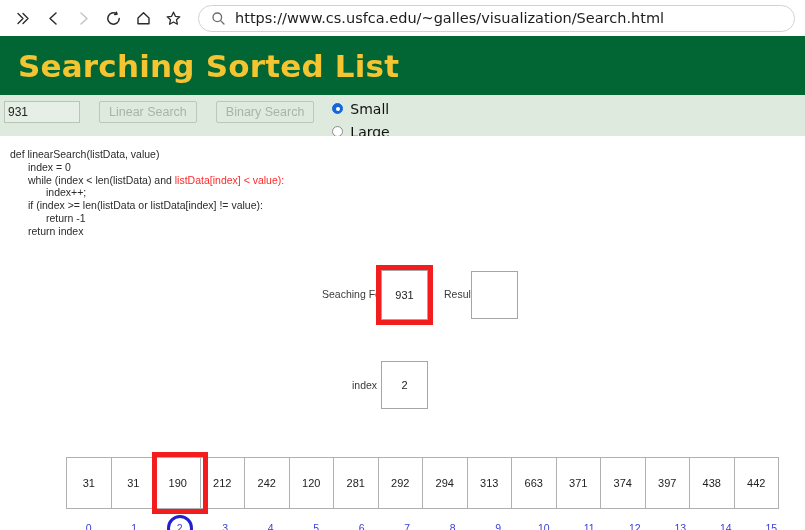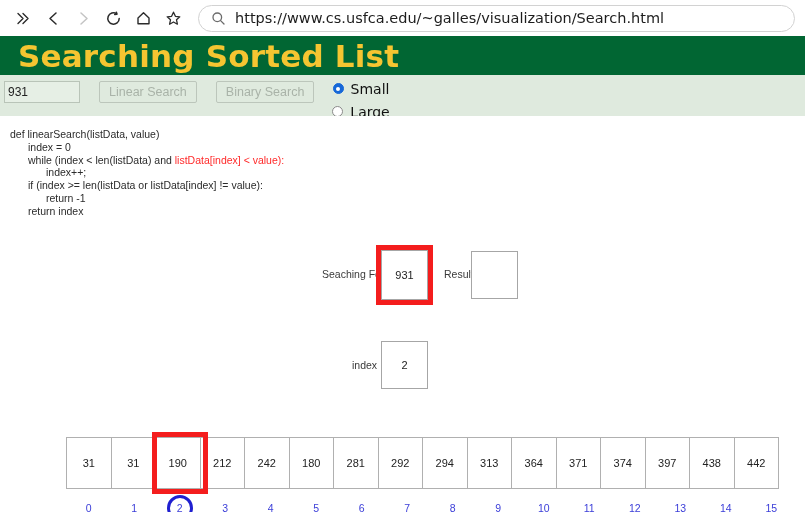--- a/index.html
+++ b/index.html
@@ -53,21 +53,21 @@
   #url-text {
     font-size: 14.5px;
     color: #1d1d1d;
     white-space: nowrap;
     overflow: hidden;
     font-family: "DejaVu Sans", sans-serif;
   }
 
   
   #page-header {
-    height: 39px;
+    height: 59px;
     background: #016633;
     display: flex;
     align-items: center;
     padding-left: 18px;
     box-sizing: border-box;
   }
   #page-title {
     color: #f5c531;
     font-size: 31px;
     font-weight: bold;
@@ -107,21 +107,20 @@
     border-radius: 2px;
     padding: 0 9px;
     line-height: 20px;
   }
   #radio-group {
     margin-left: 18px;
     display: flex;
     flex-direction: column;
     gap: 4px;
     margin-top: -2px;
-    align-items: center;
   }
   .radio-row {
     display: flex;
     align-items: center;
     font-size: 14px;
     color: #111;
     font-family: "DejaVu Sans", sans-serif;
     height: 19px;
   }
   .radio-dot {
@@ -342,26 +341,26 @@
 
   <div class="field-label" style="left:352px; top:243px;">index</div>
   <div class="value-box" style="left:381px; top:225px; width:47px; height:48px;">2</div>
 
   <div class="array-row" id="array-row-1" style="left:66px; top:321px;">
       <div class="array-cell">31</div>
       <div class="array-cell">31</div>
       <div class="array-cell">190</div>
       <div class="array-cell">212</div>
       <div class="array-cell">242</div>
-      <div class="array-cell">180</div>
+      <div class="array-cell">120</div>
       <div class="array-cell">281</div>
       <div class="array-cell">292</div>
       <div class="array-cell">294</div>
       <div class="array-cell">313</div>
-      <div class="array-cell">364</div>
+      <div class="array-cell">663</div>
       <div class="array-cell">371</div>
       <div class="array-cell">374</div>
       <div class="array-cell">397</div>
       <div class="array-cell">438</div>
       <div class="array-cell">442</div>
     </div>
   <div class="hl-frame" style="left:152px; top:316px; width:56px; height:62px;"></div>
   <div class="index-row" id="index-row-1" style="left:66px; top:386px;">
       <div class="index-cell">0</div>
       <div class="index-cell">1</div>

